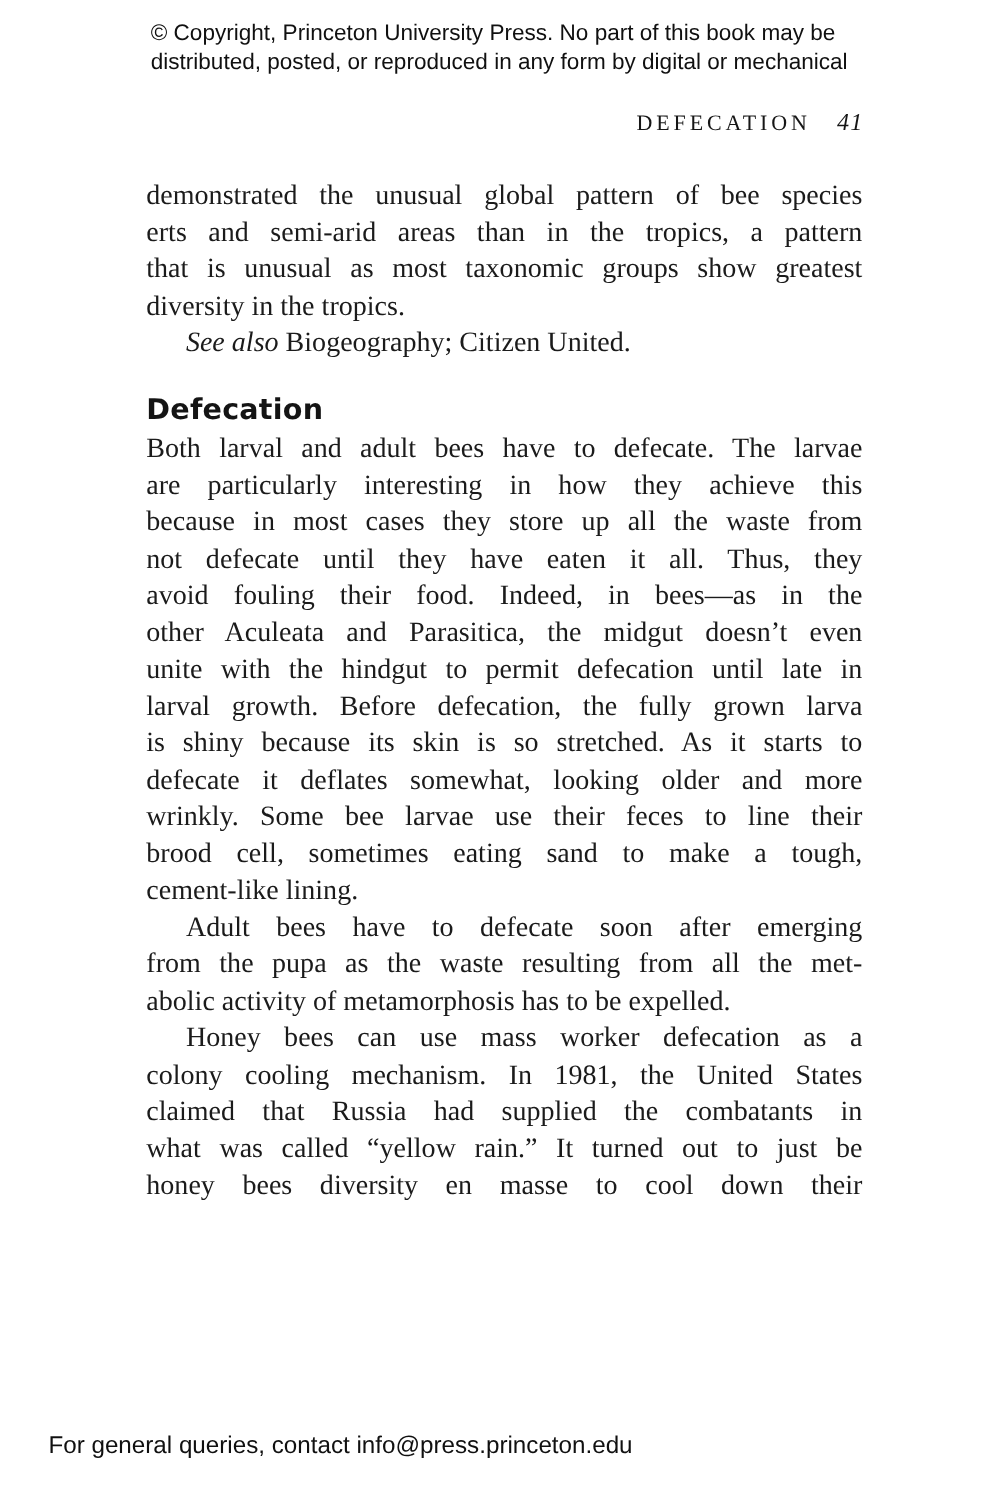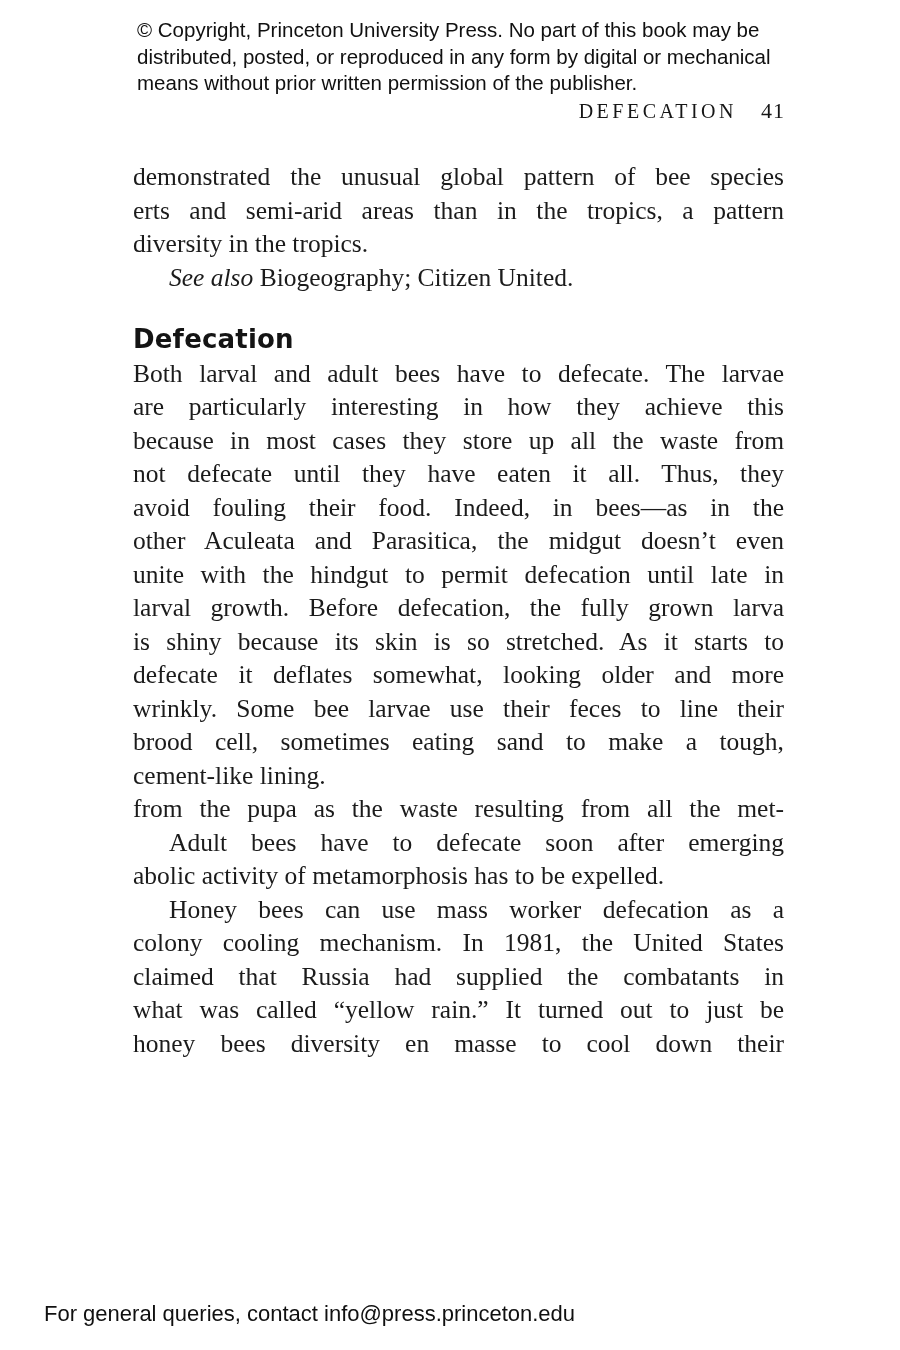--- a/index.html
+++ b/index.html
@@ -27,20 +27,21 @@
     text-align: right;
     font-family: "Liberation Serif", serif;
     font-size: 20px;
     letter-spacing: 3.5px;
     color: #161616;
   }
   .running-head .pageno {
     font-size: 22px;
     letter-spacing: 1px;
     margin-left: 24px;
+    font-style: italic;
   }
   .article {
     position: absolute;
     left: 133px; top: 160px; width: 651px;
     font-size: 25.5px; line-height: 33.5px;
     color: #1b1b1b;
   }
   .jline { text-align: justify; text-align-last: justify; }
   .lline { text-align: left; }
   .indent { text-indent: 36px; }
@@ -64,32 +65,32 @@
     color: #101010;
     padding-left: 44px;
   }
 </style>
 </head>
 <body>
 
 <div class="copyright">
     <div class="cline">© Copyright, Princeton University Press. No part of this book may be</div>
     <div class="cline">distributed, posted, or reproduced in any form by digital or mechanical</div>
-    <div class="cline">means without prior written permission of the publisher.</div>
   </div>
 
 <div class="running-head">
   <span>DEFECATION</span><span class="pageno">41</span>
 </div>
 
 <div class="article">
 
   <div>
       <div class="jline">demonstrated the unusual global pattern of bee species</div>
       <div class="jline">erts and semi-arid areas than in the tropics, a pattern</div>
+      <div class="jline">that is unusual as most taxonomic groups show greatest</div>
       <div class="lline">diversity in the tropics.</div>
     </div>
 
   <div class="lline see-also">
     <span class="ital">See also</span><span> Biogeography; Citizen United.</span>
   </div>
 
   <div class="heading">Defecation</div>
 
   <div>
@@ -102,22 +103,22 @@
       <div class="jline">unite with the hindgut to permit defecation until late in</div>
       <div class="jline">larval growth. Before defecation, the fully grown larva</div>
       <div class="jline">is shiny because its skin is so stretched. As it starts to</div>
       <div class="jline">defecate it deflates somewhat, looking older and more</div>
       <div class="jline">wrinkly. Some bee larvae use their feces to line their</div>
       <div class="jline">brood cell, sometimes eating sand to make a tough,</div>
       <div class="lline">cement-like lining.</div>
     </div>
 
   <div>
+      <div class="jline indent">Adult bees have to defecate soon after emerging</div>
       <div class="jline">from the pupa as the waste resulting from all the met-</div>
-      <div class="jline indent">Adult bees have to defecate soon after emerging</div>
       <div class="lline">abolic activity of metamorphosis has to be expelled.</div>
     </div>
 
   <div>
       <div class="jline indent">Honey bees can use mass worker defecation as a</div>
       <div class="jline">colony cooling mechanism. In 1981, the United States</div>
       <div class="jline">claimed that Russia had supplied the combatants in</div>
       <div class="jline">what was called “yellow rain.” It turned out to just be</div>
       <div class="jline">honey bees diversity en masse to cool down their</div>
     </div>

